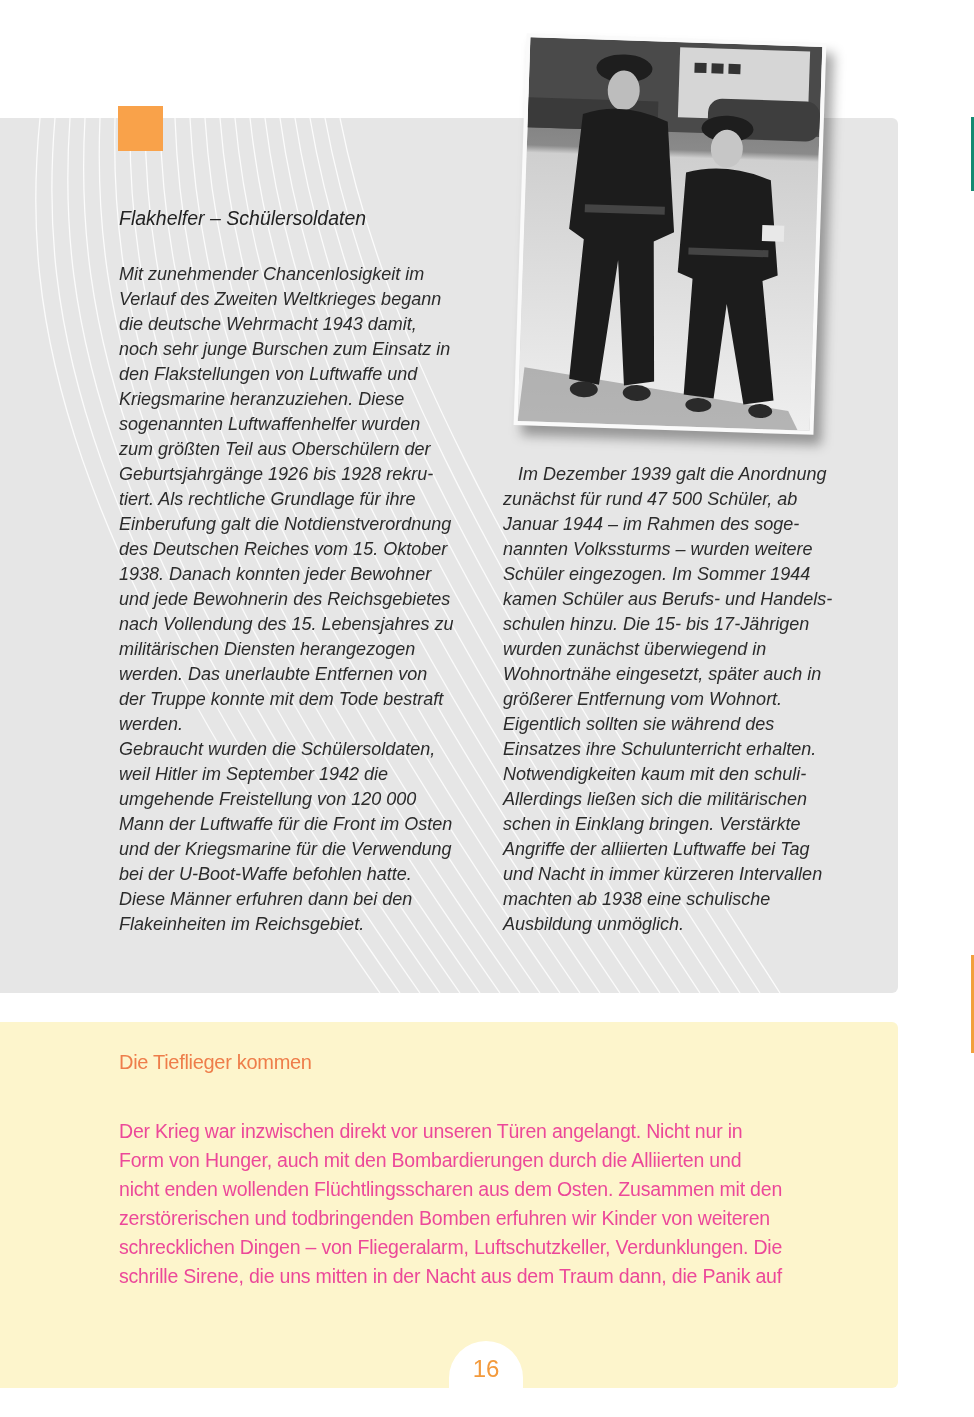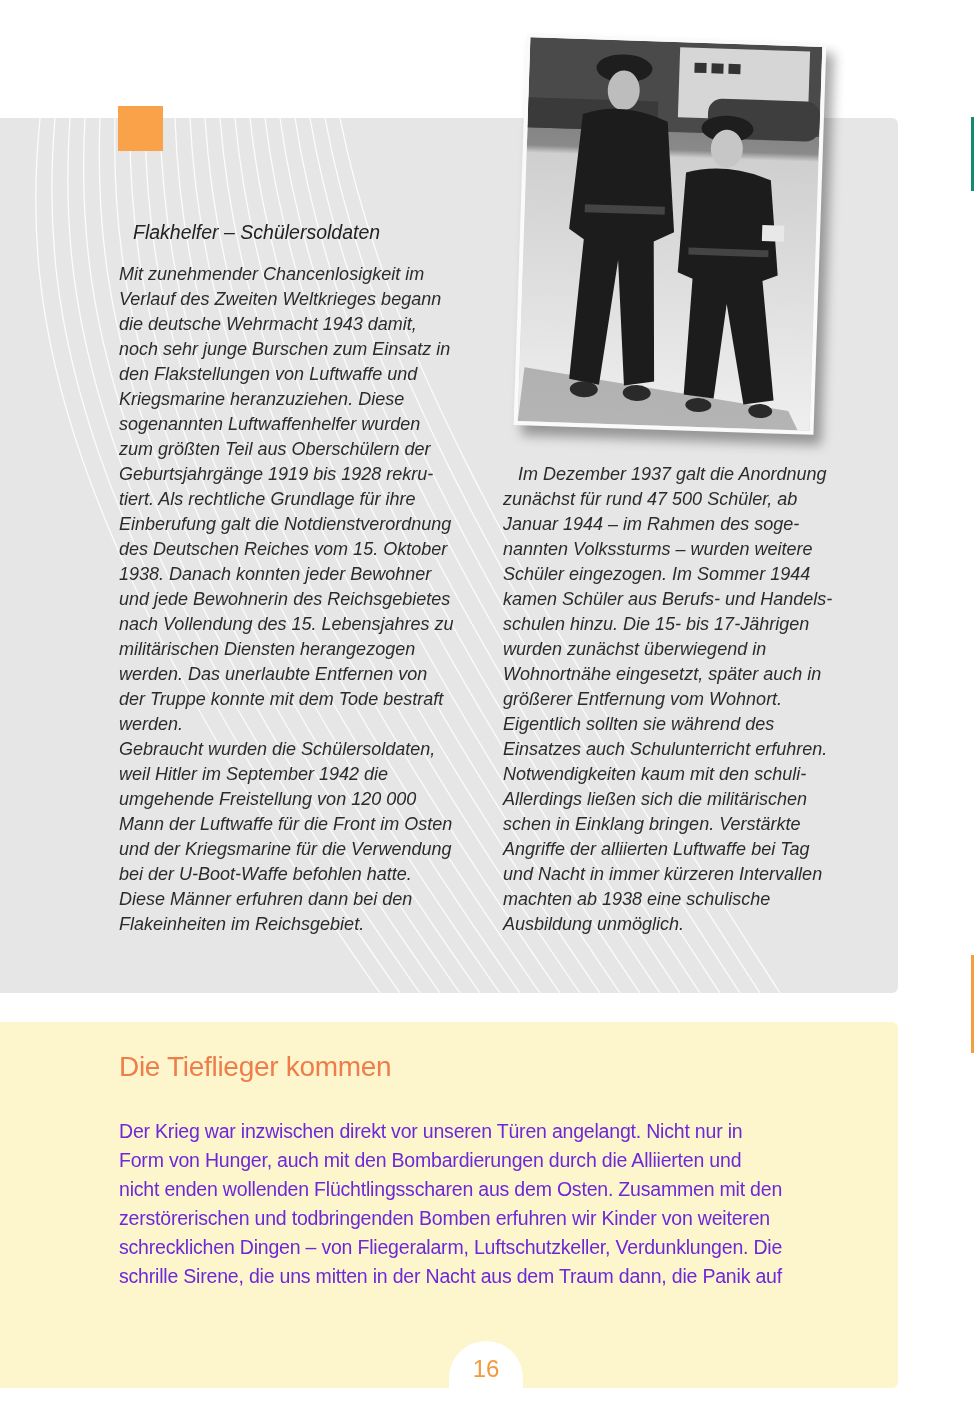--- a/index.html
+++ b/index.html
@@ -12,21 +12,21 @@
   .gray-panel {
     position: absolute; left: 0; top: 118px; width: 898px; height: 875px;
     background: #e6e6e6; border-radius: 0 6px 6px 0; overflow: hidden;
   }
   .gray-panel svg.swirl { position: absolute; left: 0; top: 0; }
   .orange-square {
     position: absolute; left: 118px; top: 106px; width: 45px; height: 45px;
     background: #f9a24a; z-index: 3;
   }
   .section-title {
-    position: absolute; left: 119px; top: 207px; margin: 14px;
+    position: absolute; left: 119px; top: 207px; margin: 0;
     font-size: 19.5px; font-style: italic; font-weight: normal;
     color: #222; z-index: 3; white-space: nowrap;
   }
   .col {
     position: absolute; z-index: 3;
     font-size: 18px; font-style: italic; line-height: 25px; color: #2b2b2b;
   }
   .col .ln { display: block; white-space: nowrap; }
   .col-left { left: 119px; top: 262px; }
   .col-right { left: 503px; top: 462px; }
@@ -45,26 +45,26 @@
     background: #fafafa; box-sizing: border-box; padding: 4px;
   }
   .photo-inner { width: 100%; height: 100%; position: relative; overflow: hidden; background: #d9d9d9; }
 
   .yellow-panel {
     position: absolute; left: 0; top: 1022px; width: 898px; height: 366px;
     background: #fdf5cc; border-radius: 0 6px 6px 0;
   }
   .yellow-heading {
     position: absolute; left: 119px; top: 1051px; margin: 0;
-    font-size: 28px; font-weight: normal; color: #ee7d4a; letter-spacing: -0.3px;
+    font-size: 20px; font-weight: normal; color: #ee7d4a; letter-spacing: -0.3px;
     white-space: nowrap;
   }
   .yellow-body {
     position: absolute; left: 119px; top: 1117px;
-    font-size: 19.5px; line-height: 29px; color: #6d28d9; letter-spacing: -0.2px;
+    font-size: 19.5px; line-height: 29px; color: #ec4899; letter-spacing: -0.2px;
   }
   .yellow-body .ln { display: block; white-space: nowrap; }
 
   .page-tab {
     position: absolute; left: 449px; top: 1341px; width: 74px; height: 60px;
     background: #ffffff; border-radius: 37px 37px 0 0;
   }
   .page-number {
     position: absolute; left: 449px; top: 1355px; width: 74px; text-align: center;
     font-size: 24px; color: #f39a3c;
@@ -109,21 +109,21 @@
 
 <div class="col col-left">
   <span class="ln">Mit zunehmender Chancenlosigkeit im</span>
   <span class="ln">Verlauf des Zweiten Weltkrieges begann</span>
   <span class="ln">die deutsche Wehrmacht 1943 damit,</span>
   <span class="ln">noch sehr junge Burschen zum Einsatz in</span>
   <span class="ln">den Flakstellungen von Luftwaffe und</span>
   <span class="ln">Kriegsmarine heranzuziehen. Diese</span>
   <span class="ln">sogenannten Luftwaffenhelfer wurden</span>
   <span class="ln">zum größten Teil aus Oberschülern der</span>
-  <span class="ln">Geburtsjahrgänge 1919 bis 1928 rekru-</span>
+  <span class="ln">Geburtsjahrgänge 1926 bis 1928 rekru-</span>
   <span class="ln">tiert. Als rechtliche Grundlage für ihre</span>
   <span class="ln">Einberufung galt die Notdienstverordnung</span>
   <span class="ln">des Deutschen Reiches vom 15. Oktober</span>
   <span class="ln">1938. Danach konnten jeder Bewohner</span>
   <span class="ln">und jede Bewohnerin des Reichsgebietes</span>
   <span class="ln">nach Vollendung des 15. Lebensjahres zu</span>
   <span class="ln">militärischen Diensten herangezogen</span>
   <span class="ln">werden. Das unerlaubte Entfernen von</span>
   <span class="ln">der Truppe konnte mit dem Tode bestraft</span>
   <span class="ln">werden.</span>
@@ -131,32 +131,32 @@
   <span class="ln">weil Hitler im September 1942 die</span>
   <span class="ln">umgehende Freistellung von 120 000</span>
   <span class="ln">Mann der Luftwaffe für die Front im Osten</span>
   <span class="ln">und der Kriegsmarine für die Verwendung</span>
   <span class="ln">bei der U-Boot-Waffe befohlen hatte.</span>
   <span class="ln">Diese Männer erfuhren dann bei den</span>
   <span class="ln">Flakeinheiten im Reichsgebiet.</span>
 </div>
 
 <div class="col col-right">
-  <span class="ln" style="white-space:pre">   Im Dezember 1937 galt die Anordnung</span>
+  <span class="ln" style="white-space:pre">   Im Dezember 1939 galt die Anordnung</span>
   <span class="ln">zunächst für rund 47 500 Schüler, ab</span>
   <span class="ln">Januar 1944 – im Rahmen des soge-</span>
   <span class="ln">nannten Volkssturms – wurden weitere</span>
   <span class="ln">Schüler eingezogen. Im Sommer 1944</span>
   <span class="ln">kamen Schüler aus Berufs- und Handels-</span>
   <span class="ln">schulen hinzu. Die 15- bis 17-Jährigen</span>
   <span class="ln">wurden zunächst überwiegend in</span>
   <span class="ln">Wohnortnähe eingesetzt, später auch in</span>
   <span class="ln">größerer Entfernung vom Wohnort.</span>
   <span class="ln">Eigentlich sollten sie während des</span>
-  <span class="ln">Einsatzes auch Schulunterricht erfuhren.</span>
+  <span class="ln">Einsatzes ihre Schulunterricht erhalten.</span>
   <span class="ln">Notwendigkeiten kaum mit den schuli-</span>
   <span class="ln">Allerdings ließen sich die militärischen</span>
   <span class="ln">schen in Einklang bringen. Verstärkte</span>
   <span class="ln">Angriffe der alliierten Luftwaffe bei Tag</span>
   <span class="ln">und Nacht in immer kürzeren Intervallen</span>
   <span class="ln">machten ab 1938 eine schulische</span>
   <span class="ln">Ausbildung unmöglich.</span>
 </div>
 
 <div class="photo-wrap" role="img" aria-label="black-and-white historical photo of two young uniformed soldiers standing side by side">

